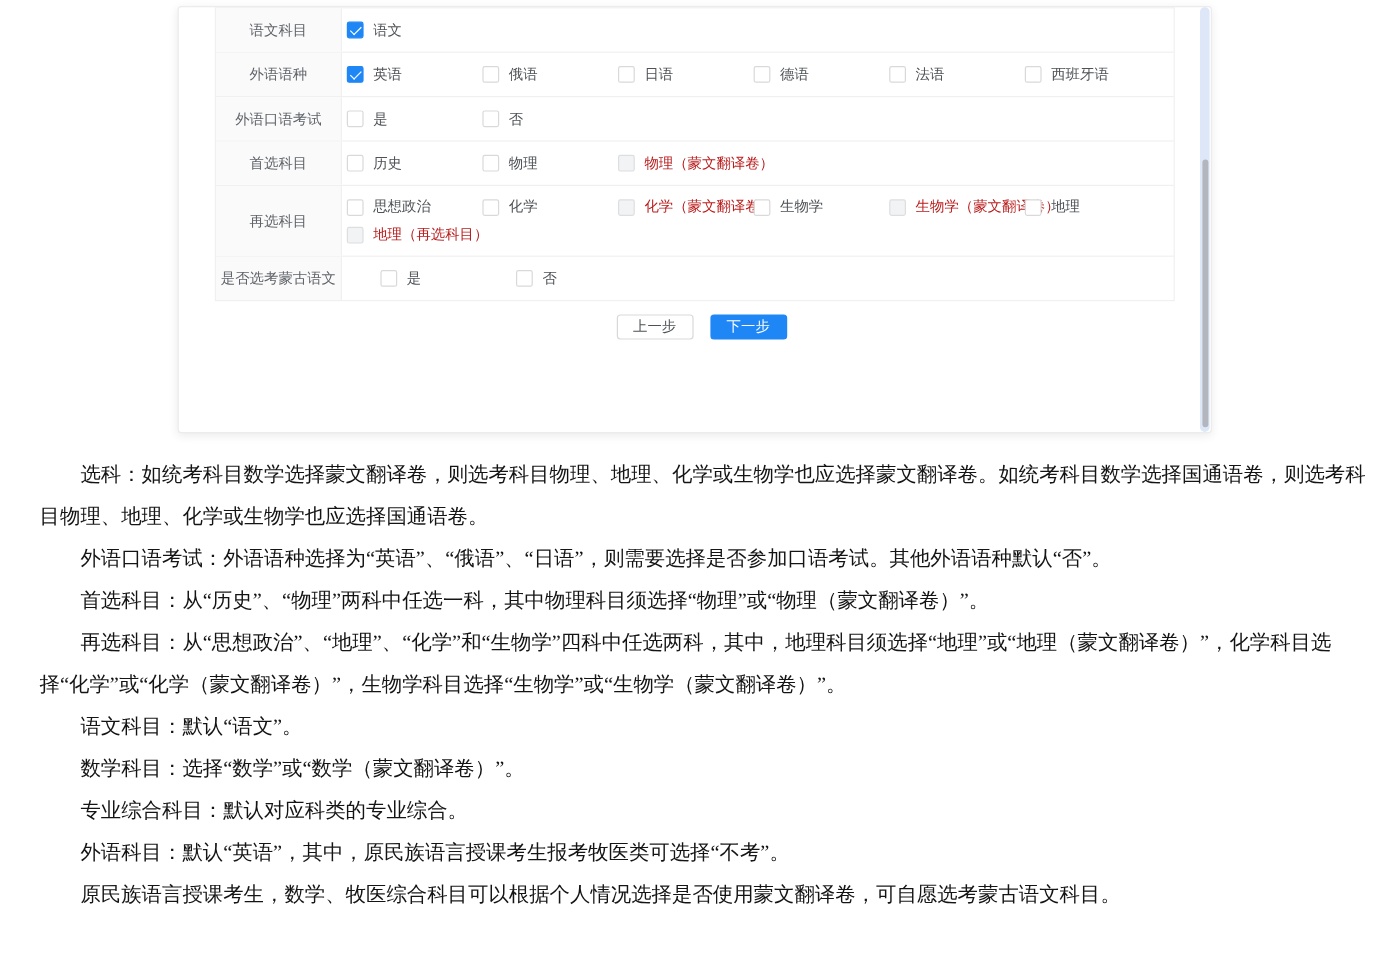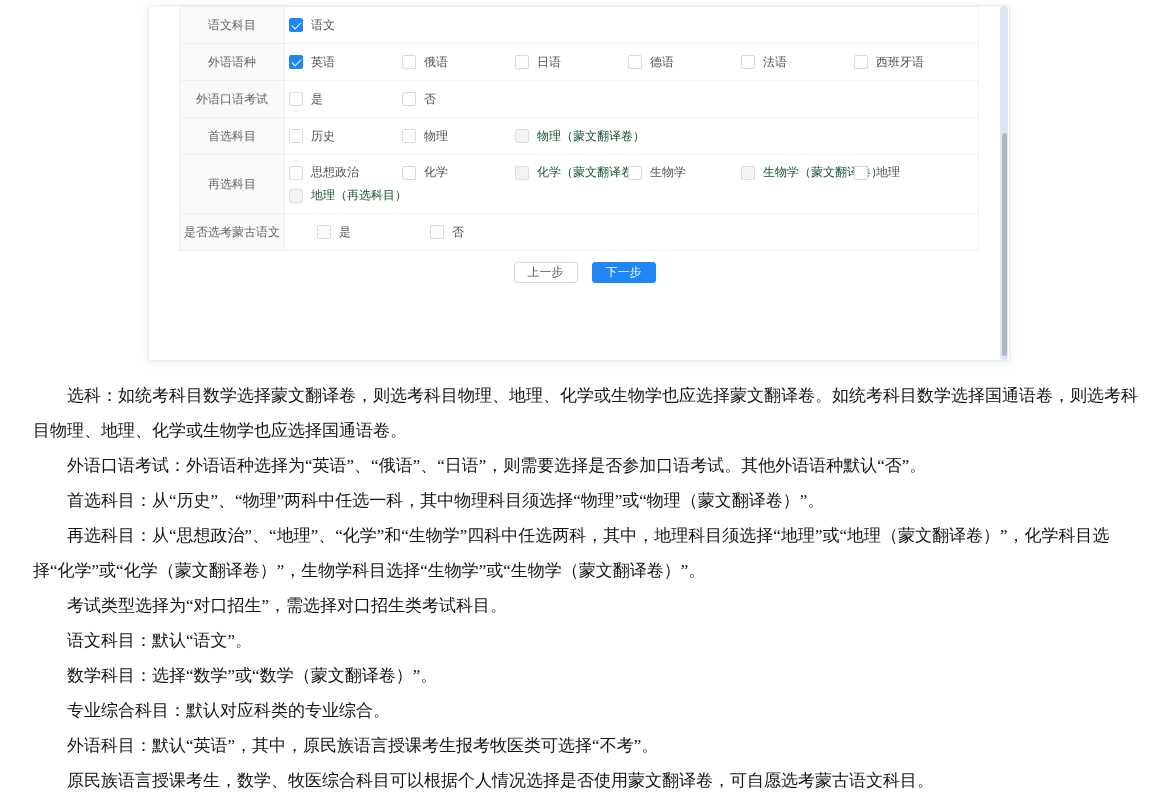--- a/index.html
+++ b/index.html
@@ -41,21 +41,21 @@
     width:14px;height:14px;flex:0 0 14px;border:1px solid #d9d9d9;border-radius:2px;
     background:#fff;margin-right:8px;position:relative;
   }
   .cb.checked{background:var(--accent);border-color:var(--accent);}
   .cb.checked::after{
     content:"";position:absolute;left:4px;top:1px;width:4px;height:8px;
     border-right:1.6px solid #fff;border-bottom:1.6px solid #fff;transform:rotate(45deg);
   }
   .cb.disabled{background:#f2f3f5;border-color:#dcdee0;}
   .opt-label{font-size:12px;color:#4e5256;}
-  .opt-label.dis{color:#14532d;}
+  .opt-label.dis{color:#b91c1c;}
 
   .card-footer{height:42px;display:flex;align-items:center;justify-content:center;gap:14px;}
   .btn{
     font-size:12px;height:21px;padding:0 13px;border-radius:3px;cursor:pointer;
     font-family:"Liberation Sans",sans-serif;
   }
   .btn.default{background:#fff;border:1px solid #d9d9d9;color:#4e5256;margin-left:11px;}
   .btn.primary{background:var(--accent);border:1px solid var(--accent);color:#ffffff;}
 
   
@@ -203,19 +203,18 @@
 
   <div class="scroll-track"></div>
   <div class="scroll-thumb"></div>
 </div>
 
 <div class="notes">
     <p>选科：如统考科目数学选择蒙文翻译卷，则选考科目物理、地理、化学或生物学也应选择蒙文翻译卷。如统考科目数学选择国通语卷，则选考科目物理、地理、化学或生物学也应选择国通语卷。</p>
     <p>外语口语考试：外语语种选择为“英语”、“俄语”、“日语”，则需要选择是否参加口语考试。其他外语语种默认“否”。</p>
     <p>首选科目：从“历史”、“物理”两科中任选一科，其中物理科目须选择“物理”或“物理（蒙文翻译卷）”。</p>
     <p>再选科目：从“思想政治”、“地理”、“化学”和“生物学”四科中任选两科，其中，地理科目须选择“地理”或“地理（蒙文翻译卷）”，化学科目选择“化学”或“化学（蒙文翻译卷）”，生物学科目选择“生物学”或“生物学（蒙文翻译卷）”。</p>
-    <p>考试类型选择为“对口招生”，需选择对口招生类考试科目。</p>
     <p>语文科目：默认“语文”。</p>
     <p>数学科目：选择“数学”或“数学（蒙文翻译卷）”。</p>
     <p>专业综合科目：默认对应科类的专业综合。</p>
     <p>外语科目：默认“英语”，其中，原民族语言授课考生报考牧医类可选择“不考”。</p>
     <p>原民族语言授课考生，数学、牧医综合科目可以根据个人情况选择是否使用蒙文翻译卷，可自愿选考蒙古语文科目。</p>
   </div>
 
 </body></html>

